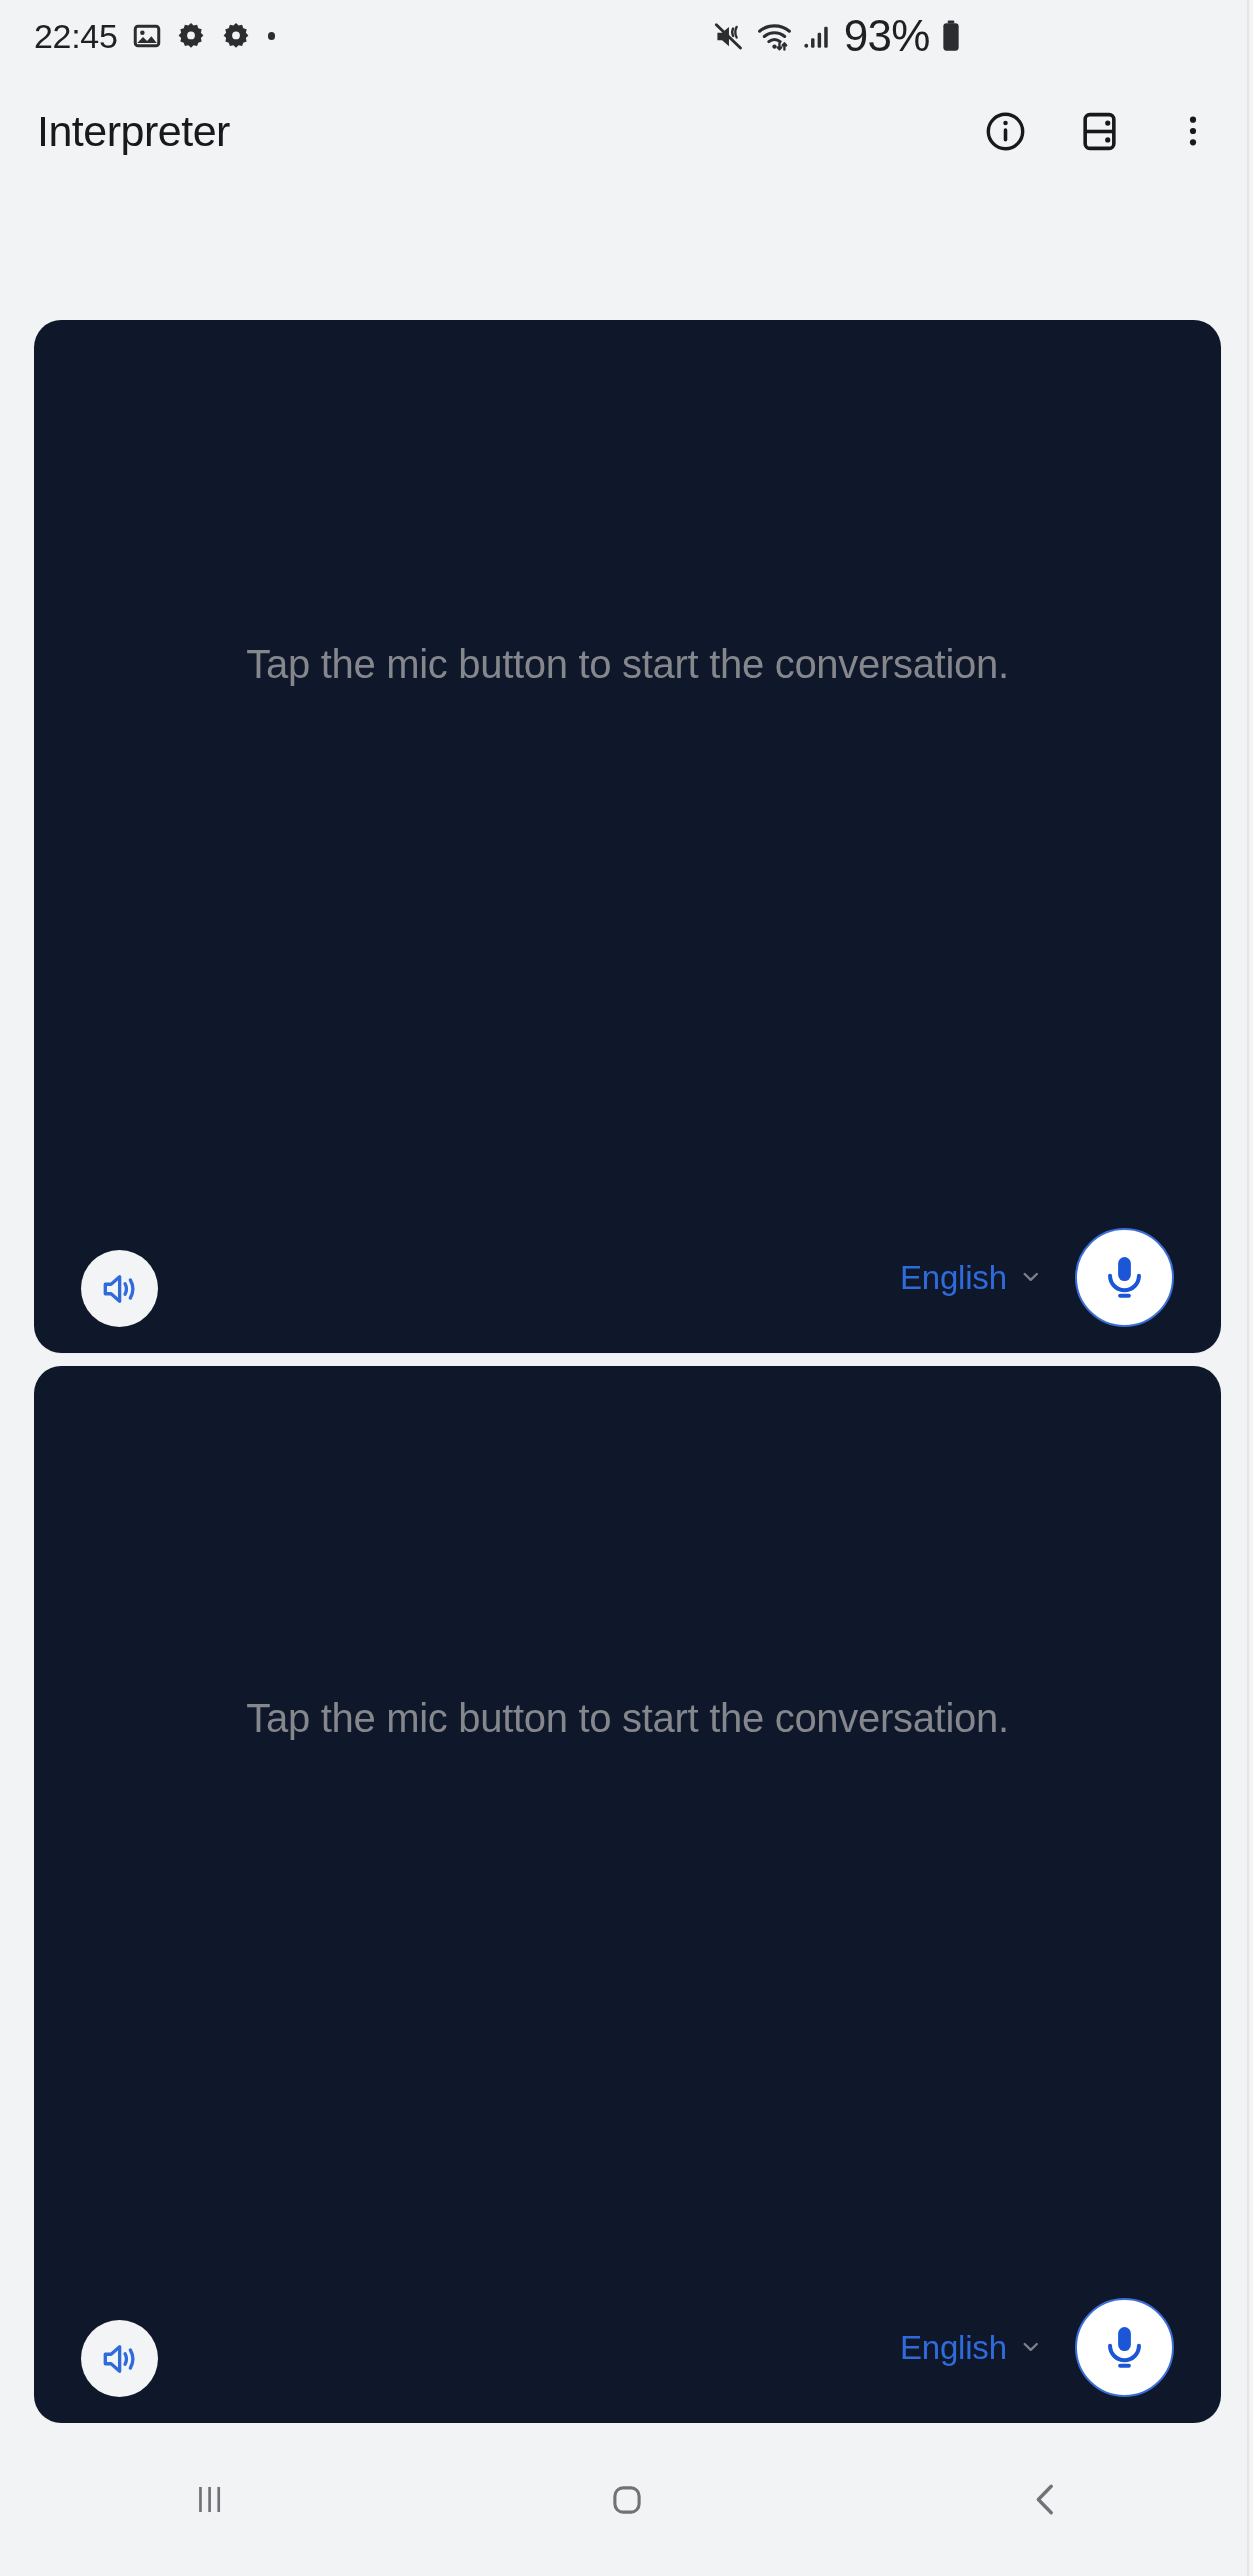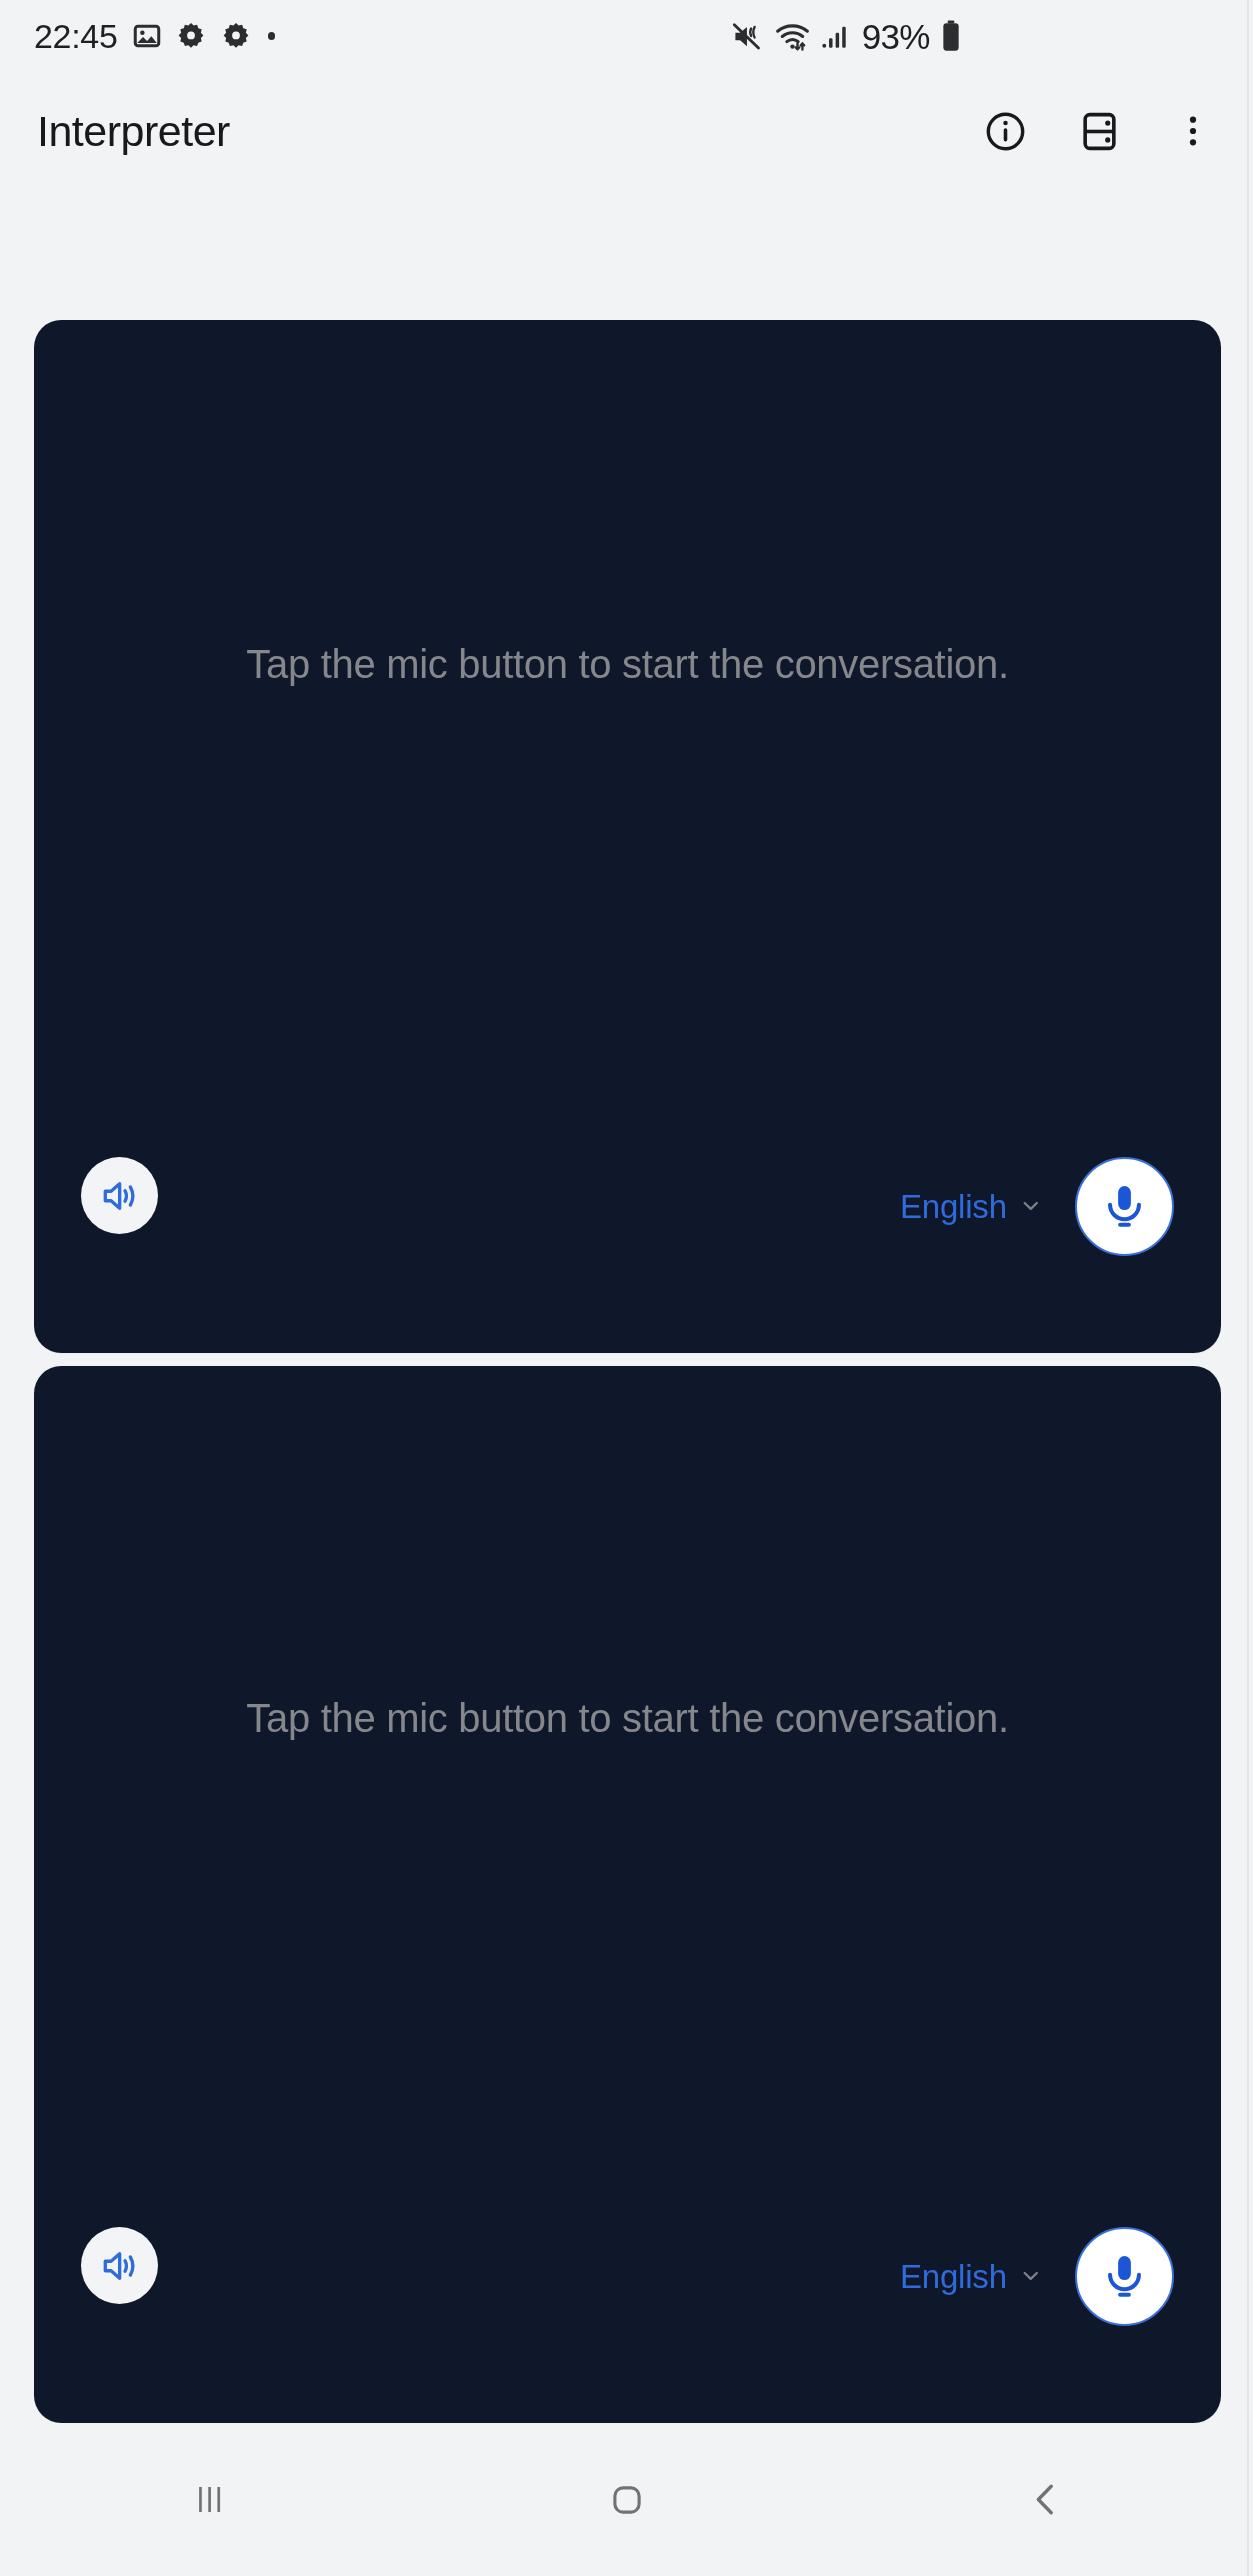--- a/index.html
+++ b/index.html
@@ -13,21 +13,21 @@
 
   
   .statusbar {
     position:absolute; top:0; left:0; width:996px; height:72px;
     display:flex; align-items:center; justify-content:space-between;
     padding:0 34px 0 34px;
   }
   .status-left { display:flex; align-items:center; gap:14.4px; }
   .status-right { display:flex; align-items:center; gap:10.4px; }
   .clock { font-size:34px; color:#1f2023; letter-spacing:-0.3px; font-weight:400; line-height:1; }
-  .batt-pct { font-size:35px; color:#1f2023; font-weight:400; line-height:1; letter-spacing:-0.7px; }
+  .batt-pct { font-size:44px; color:#1f2023; font-weight:400; line-height:1; letter-spacing:-0.7px; }
   .sicon { display:inline-flex; align-items:center; justify-content:center; }
   .dot-small { width:7.2px; height:7.2px; border-radius:50%; background:#2c2d30; display:inline-block; margin-left:2.6px; }
 
   
   .appbar {
     position:absolute; top:72px; left:0; width:1254px; height:118px;
     display:flex; align-items:center; justify-content:space-between;
     padding:0 31px 0 37px;
   }
   .app-title { font-size:43px; font-weight:400; color:#18191c; letter-spacing:-0.5px; line-height:1; }
@@ -50,21 +50,21 @@
   }
   .placeholder-text {
     font-size:40px; line-height:1.30; color:#85878c;
     text-align:center; font-weight:400; letter-spacing:-0.3px;
     max-width:914px;
   }
   #card-1 .card-body { padding-bottom:150px; }
   #card-2 .card-body { padding-bottom:157px; }
 
   .card-controls {
-    height:196px; display:flex; align-items:flex-start;
+    height:196px; display:flex; align-items:flex-end;
     padding:0 47px 26px 47px; position:relative;
   }
   .speaker-btn {
     width:77px; height:77px; border-radius:50%;
     background:#f3f4f6;
     display:flex; align-items:center; justify-content:center;
     flex-shrink:0;
   }
   .controls-right {
     margin-left:auto; display:flex; align-items:center; gap:29px;

